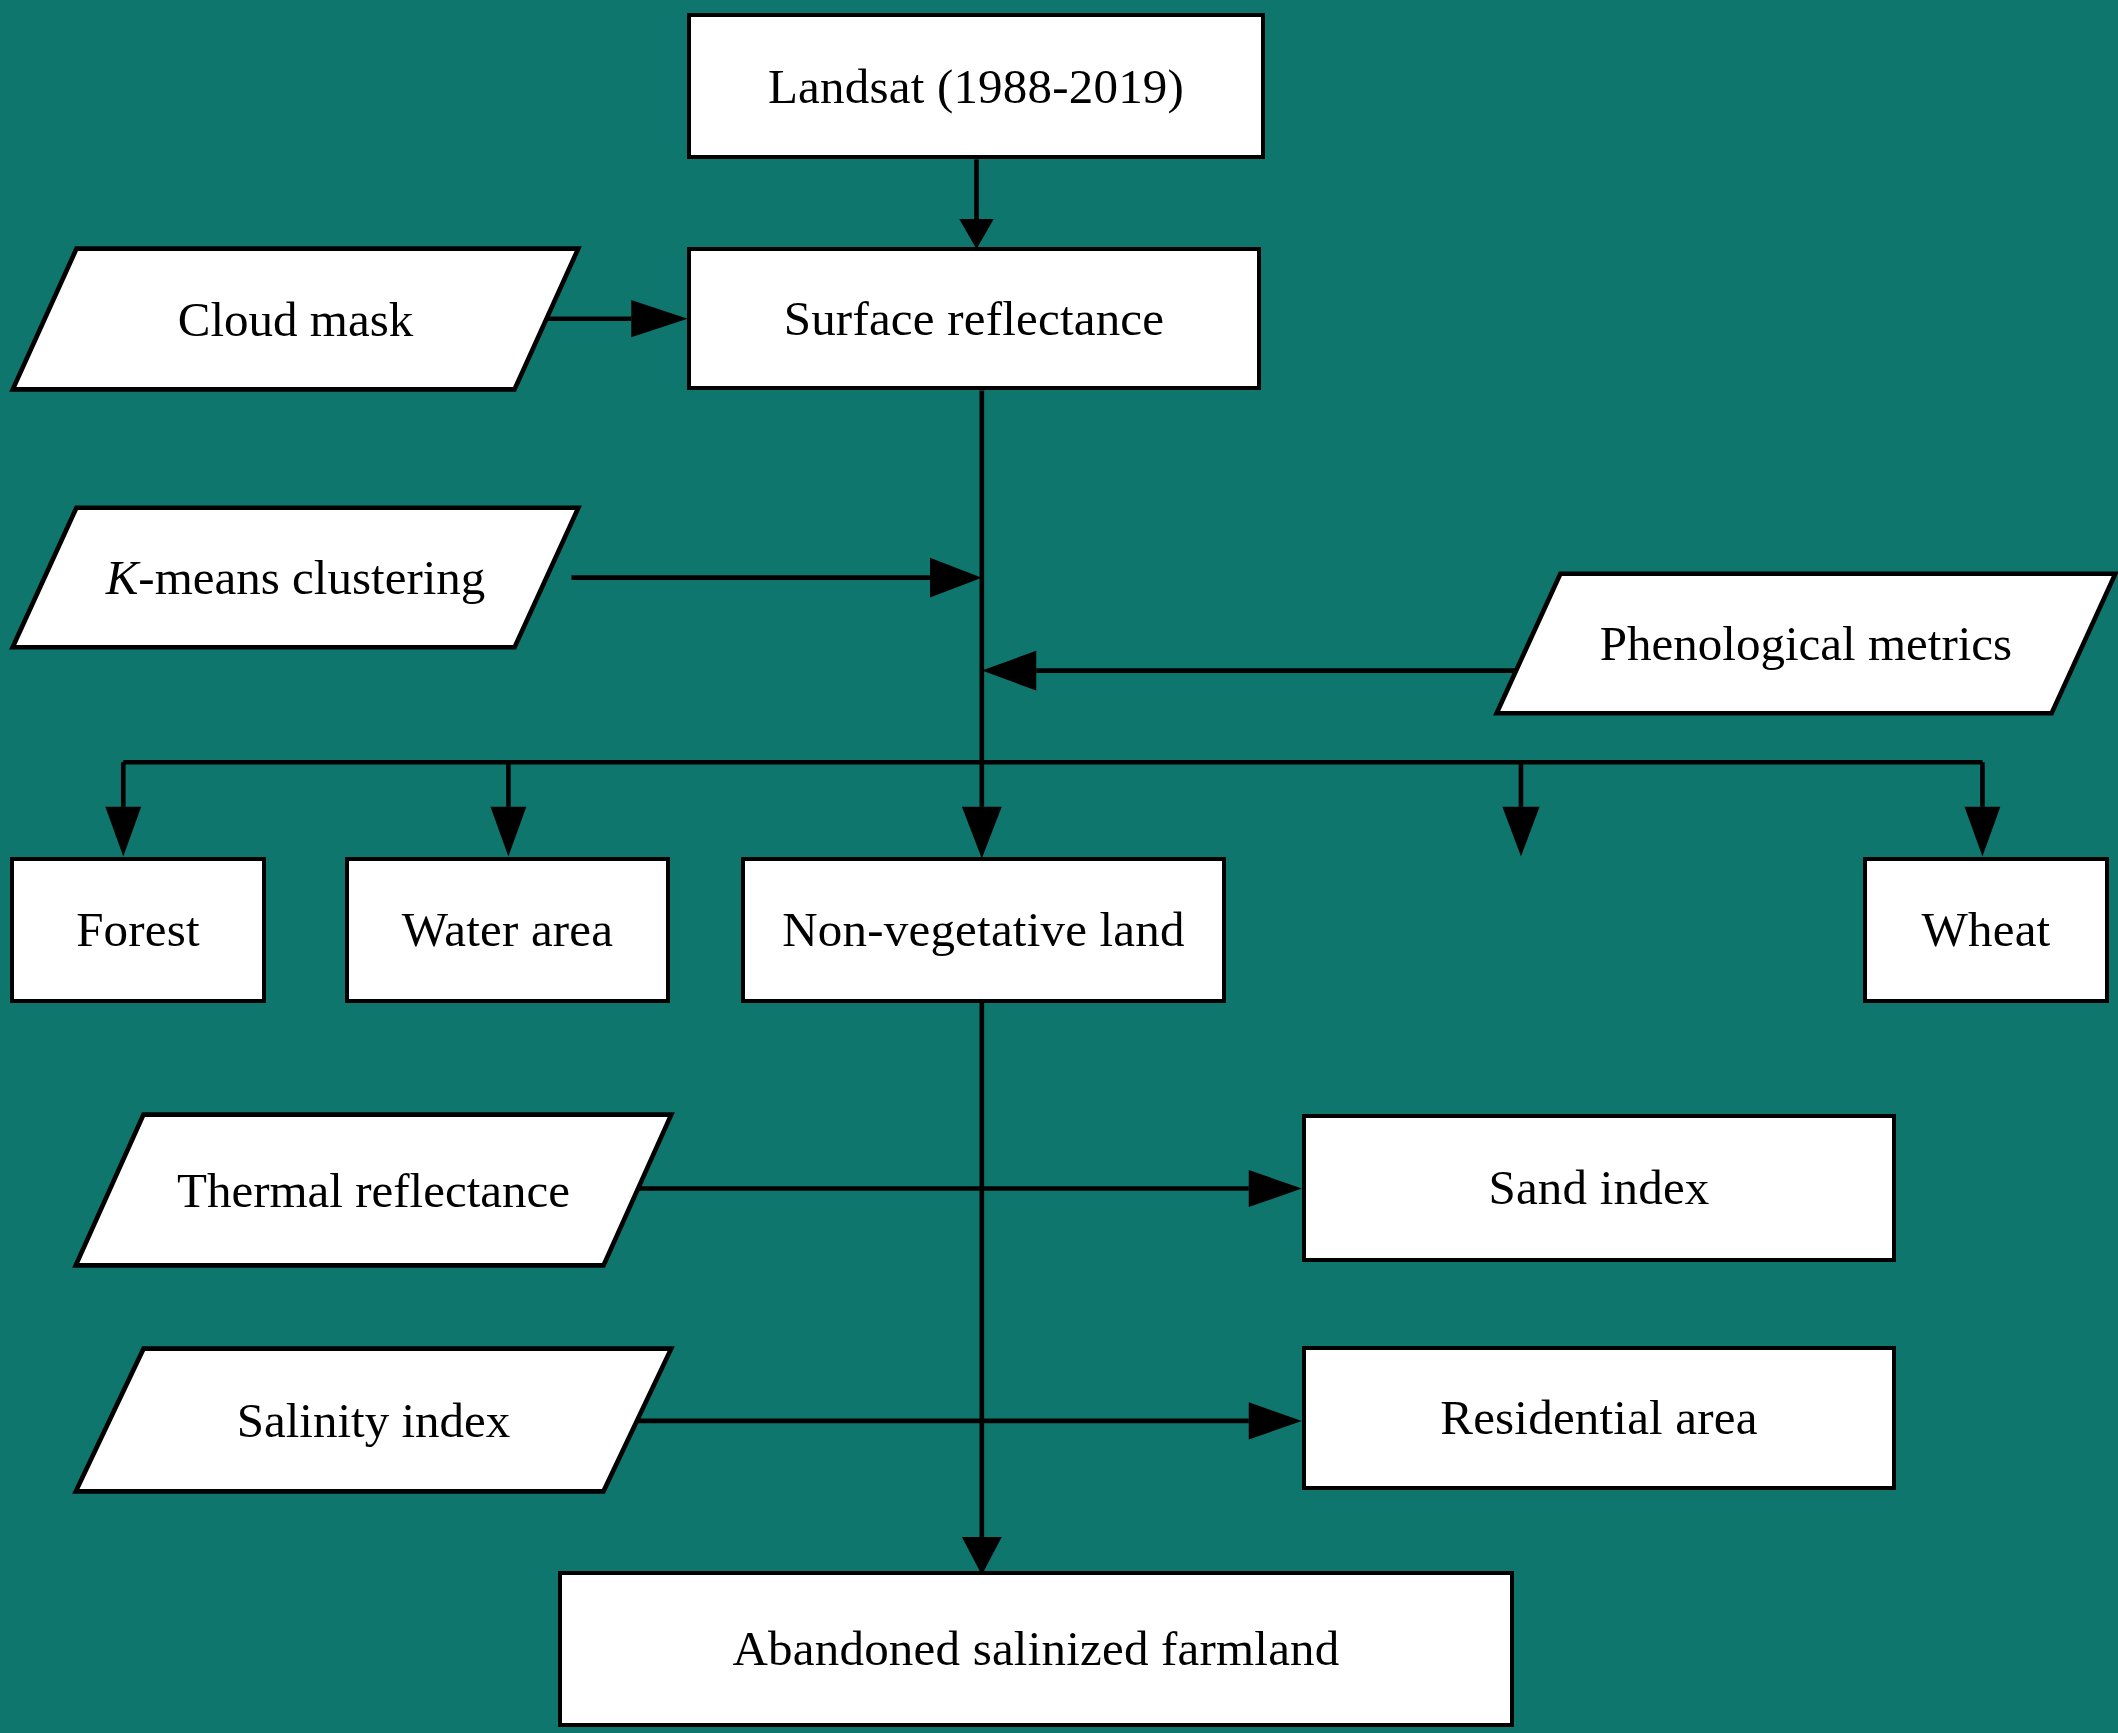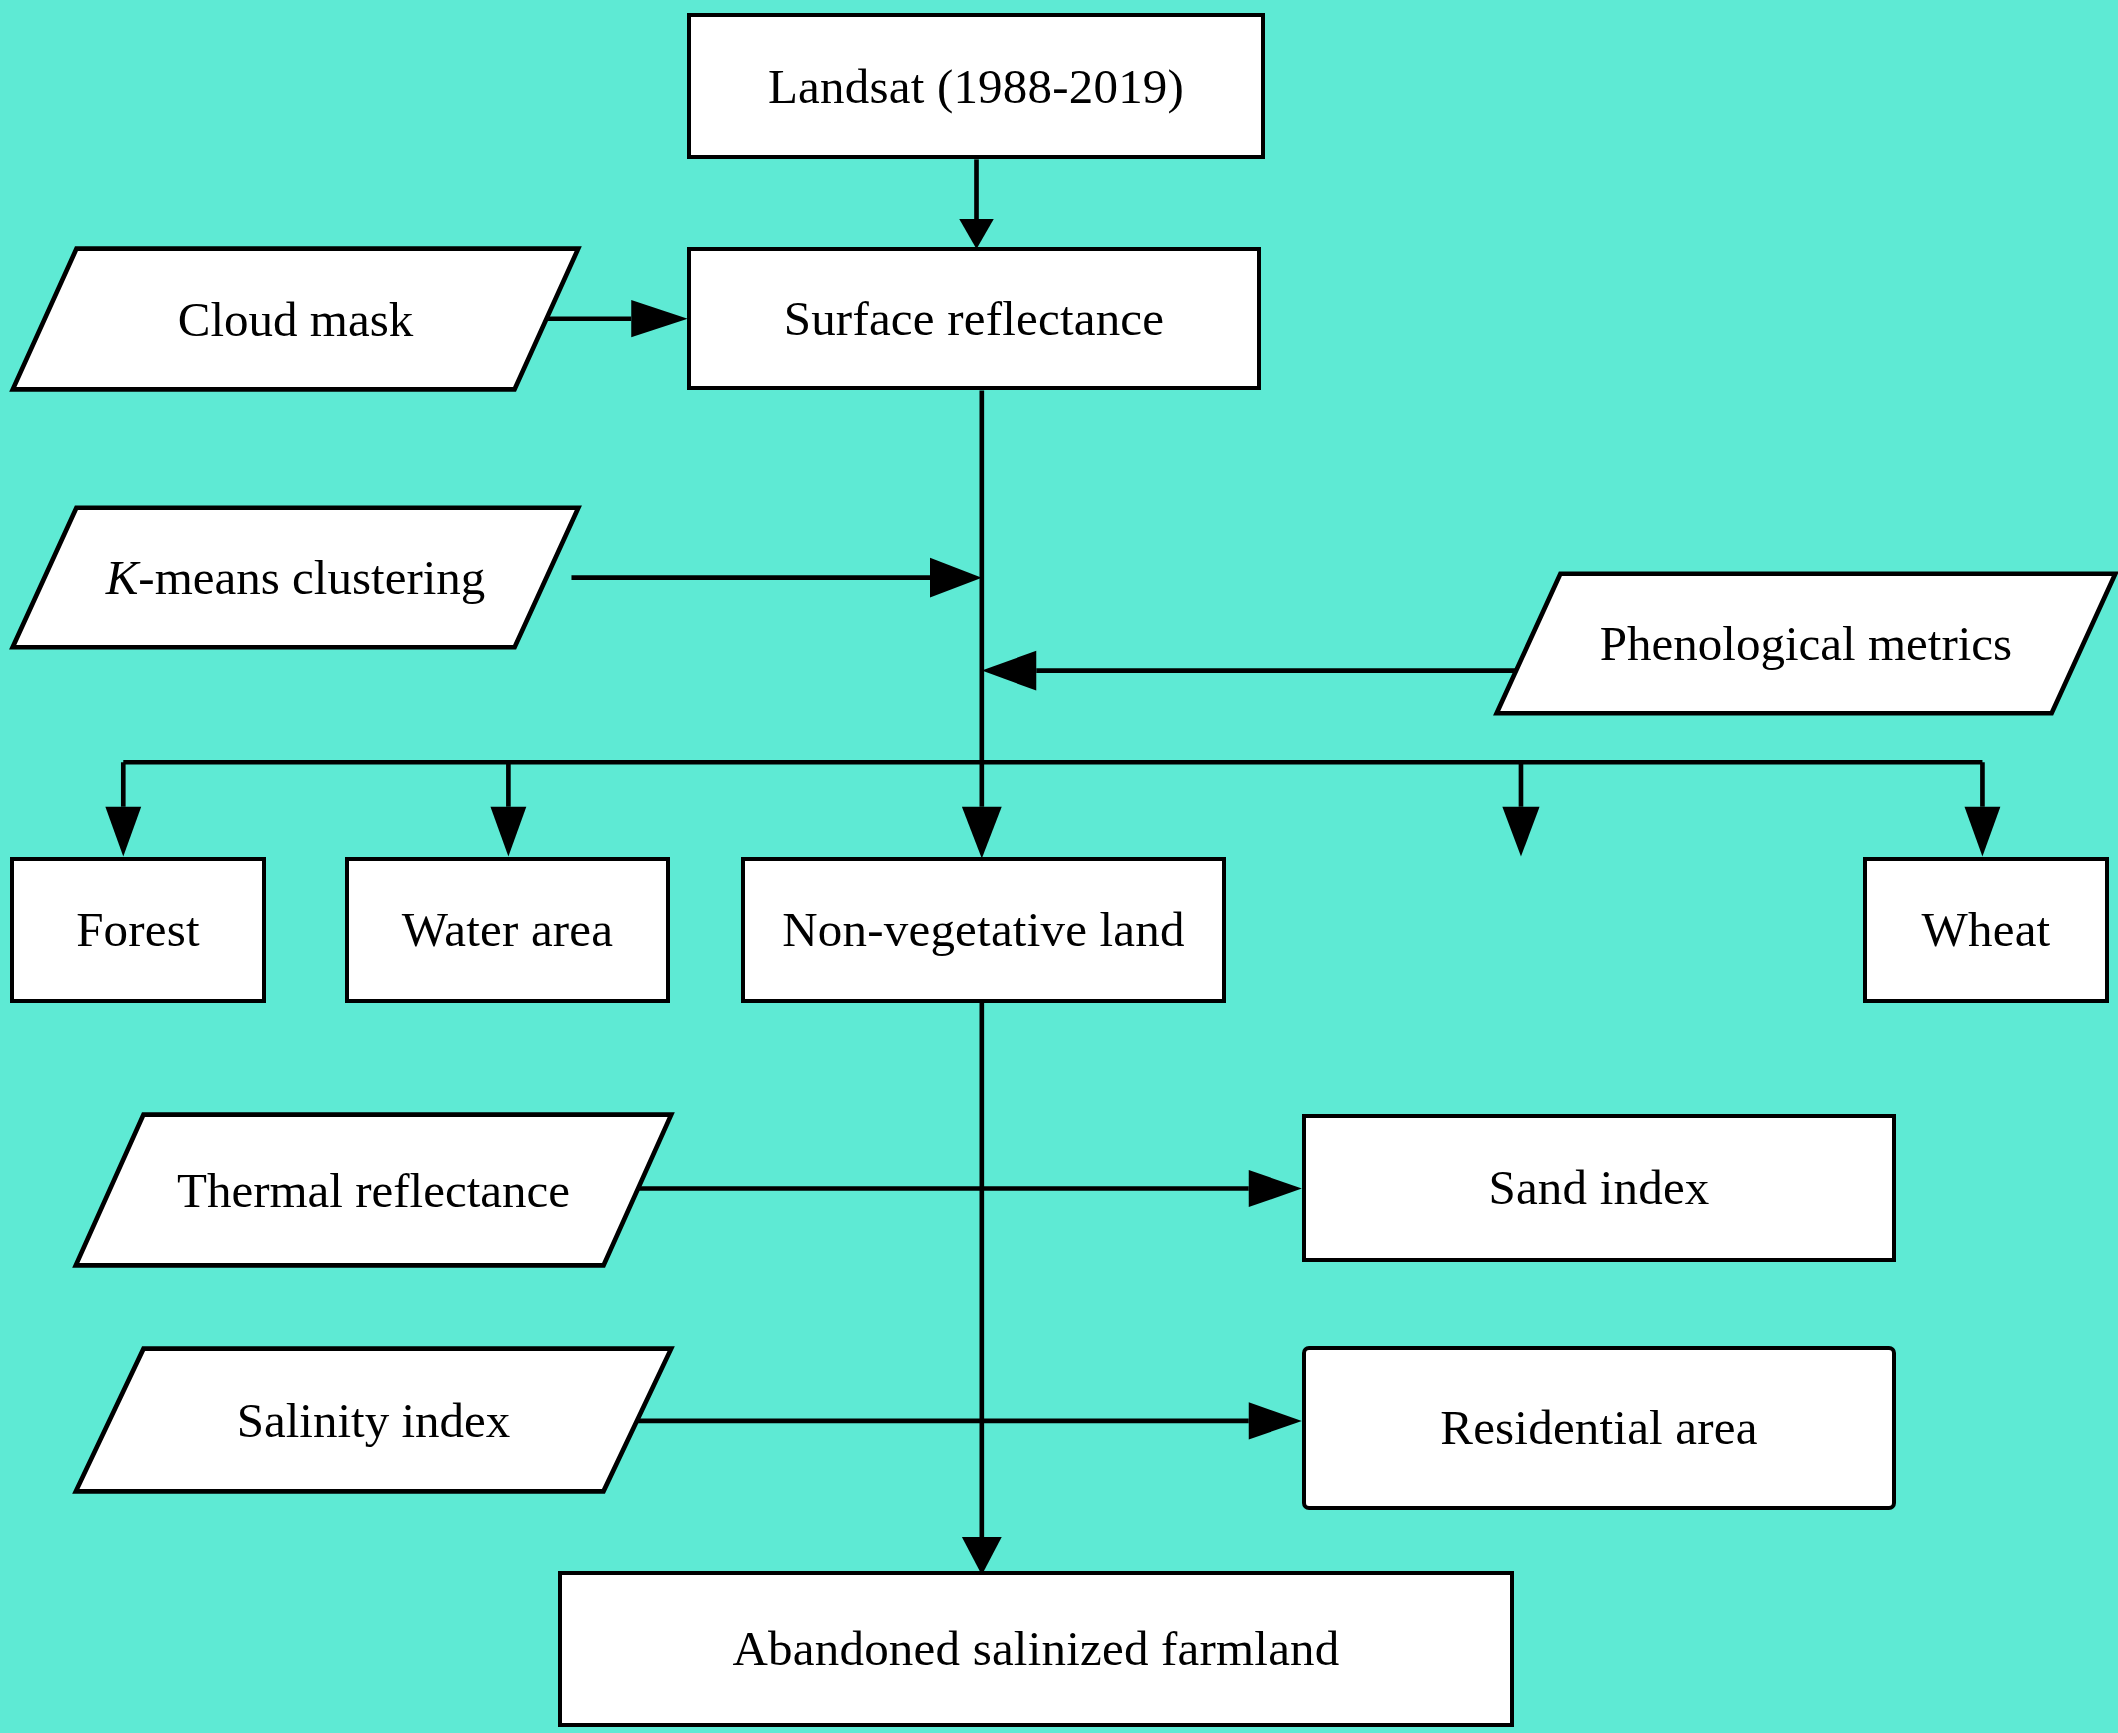--- a/index.html
+++ b/index.html
@@ -4,21 +4,21 @@
 <style>
   html, body {
     margin: 0;
     padding: 0;
     background: #ffffff;
   }
   #canvas {
     position: relative;
     width: 2119px;
     height: 1733px;
-    background: #5eead4;
+    background: #0f766e;
     overflow: hidden;
     font-family: "Liberation Serif", "DejaVu Serif", serif;
   }
   .node {
     position: absolute;
     box-sizing: border-box;
     display: flex;
     align-items: center;
     justify-content: center;
     text-align: center;
@@ -179,21 +179,21 @@
     <span class="label">Sand index</span>
   </div>
 
   <div class="para-wrap" style="left:73px; top:1346px; width:601px; height:148px;">
     <svg width="601" height="148" viewBox="0 0 905 223" xmlns="http://www.w3.org/2000/svg">
       <polygon points="106,4 901,4 799,219 4,219" fill="#ffffff" stroke="#000000" stroke-width="7"></polygon>
     </svg>
     <span class="label">Salinity index</span>
   </div>
 
-  <div class="node rect" style="left:1302px; top:1346px; width:594px; height:164px;border-radius:7px;">
+  <div class="node rect" style="left:1302px; top:1346px; width:594px; height:144px;">
     <span class="label">Residential area</span>
   </div>
 
   <div class="node rect" style="left:558px; top:1571px; width:956px; height:156px;">
     <span class="label">Abandoned salinized farmland</span>
   </div>
 
 </div>
 
 

